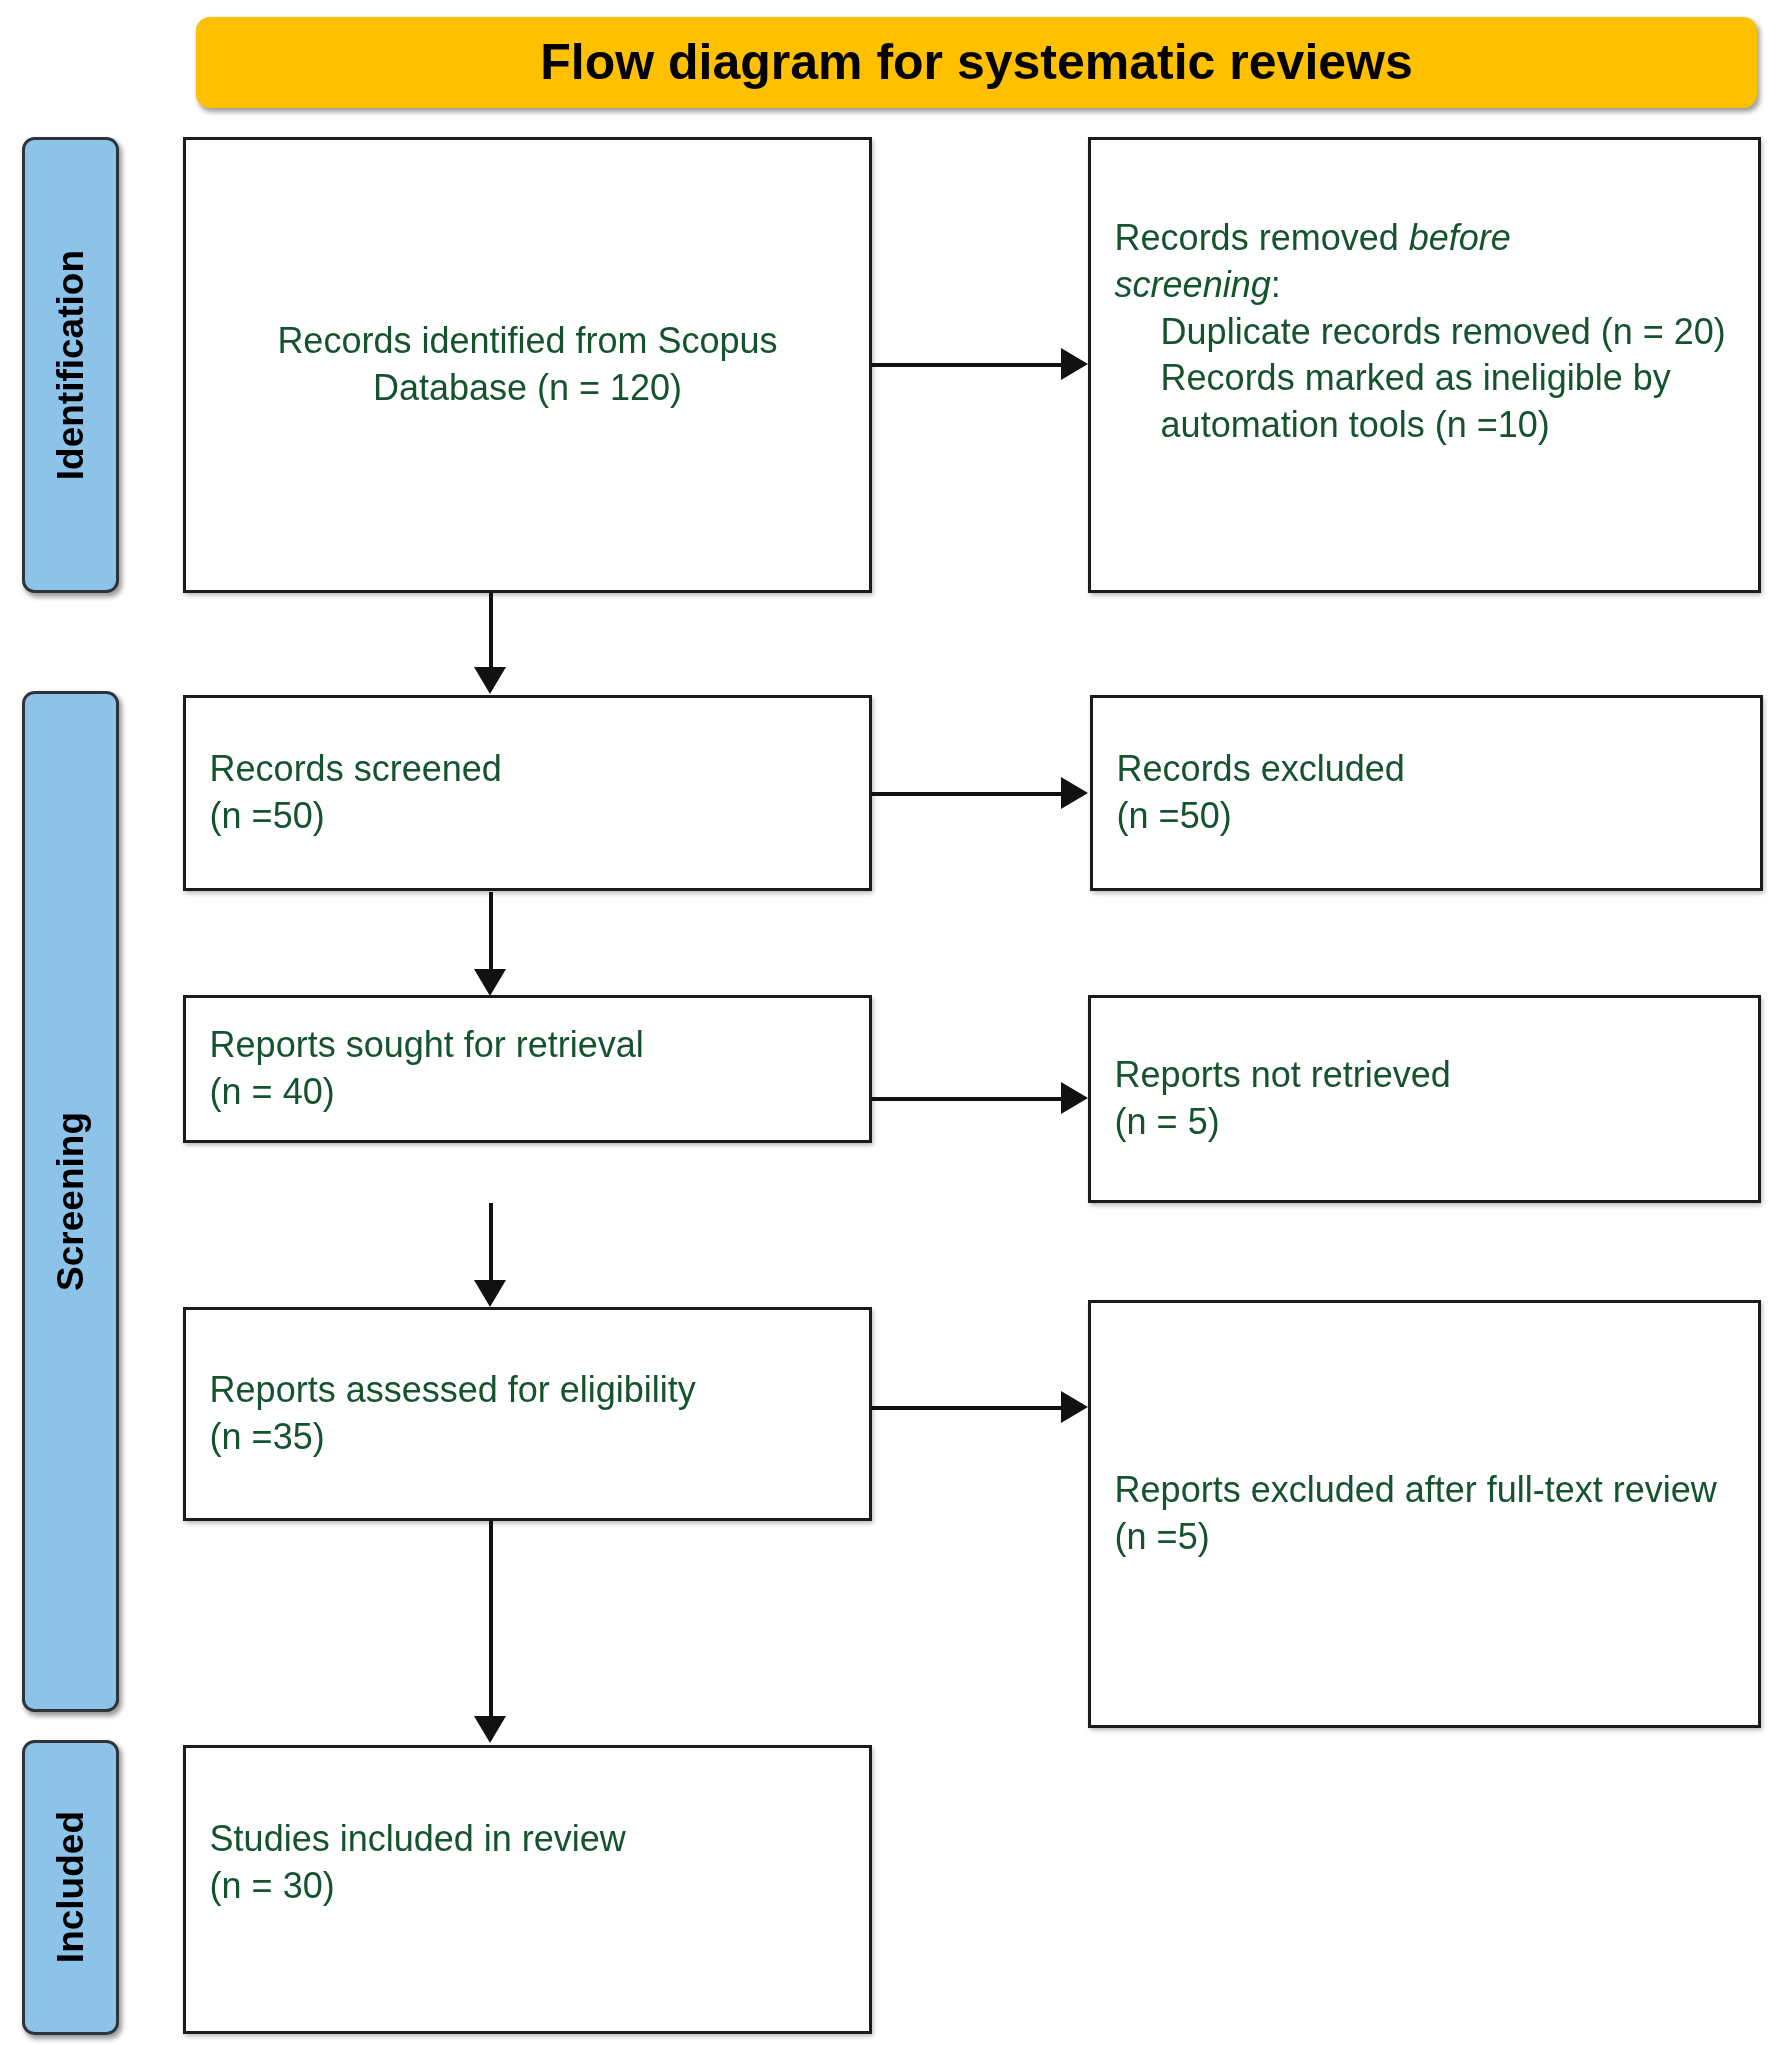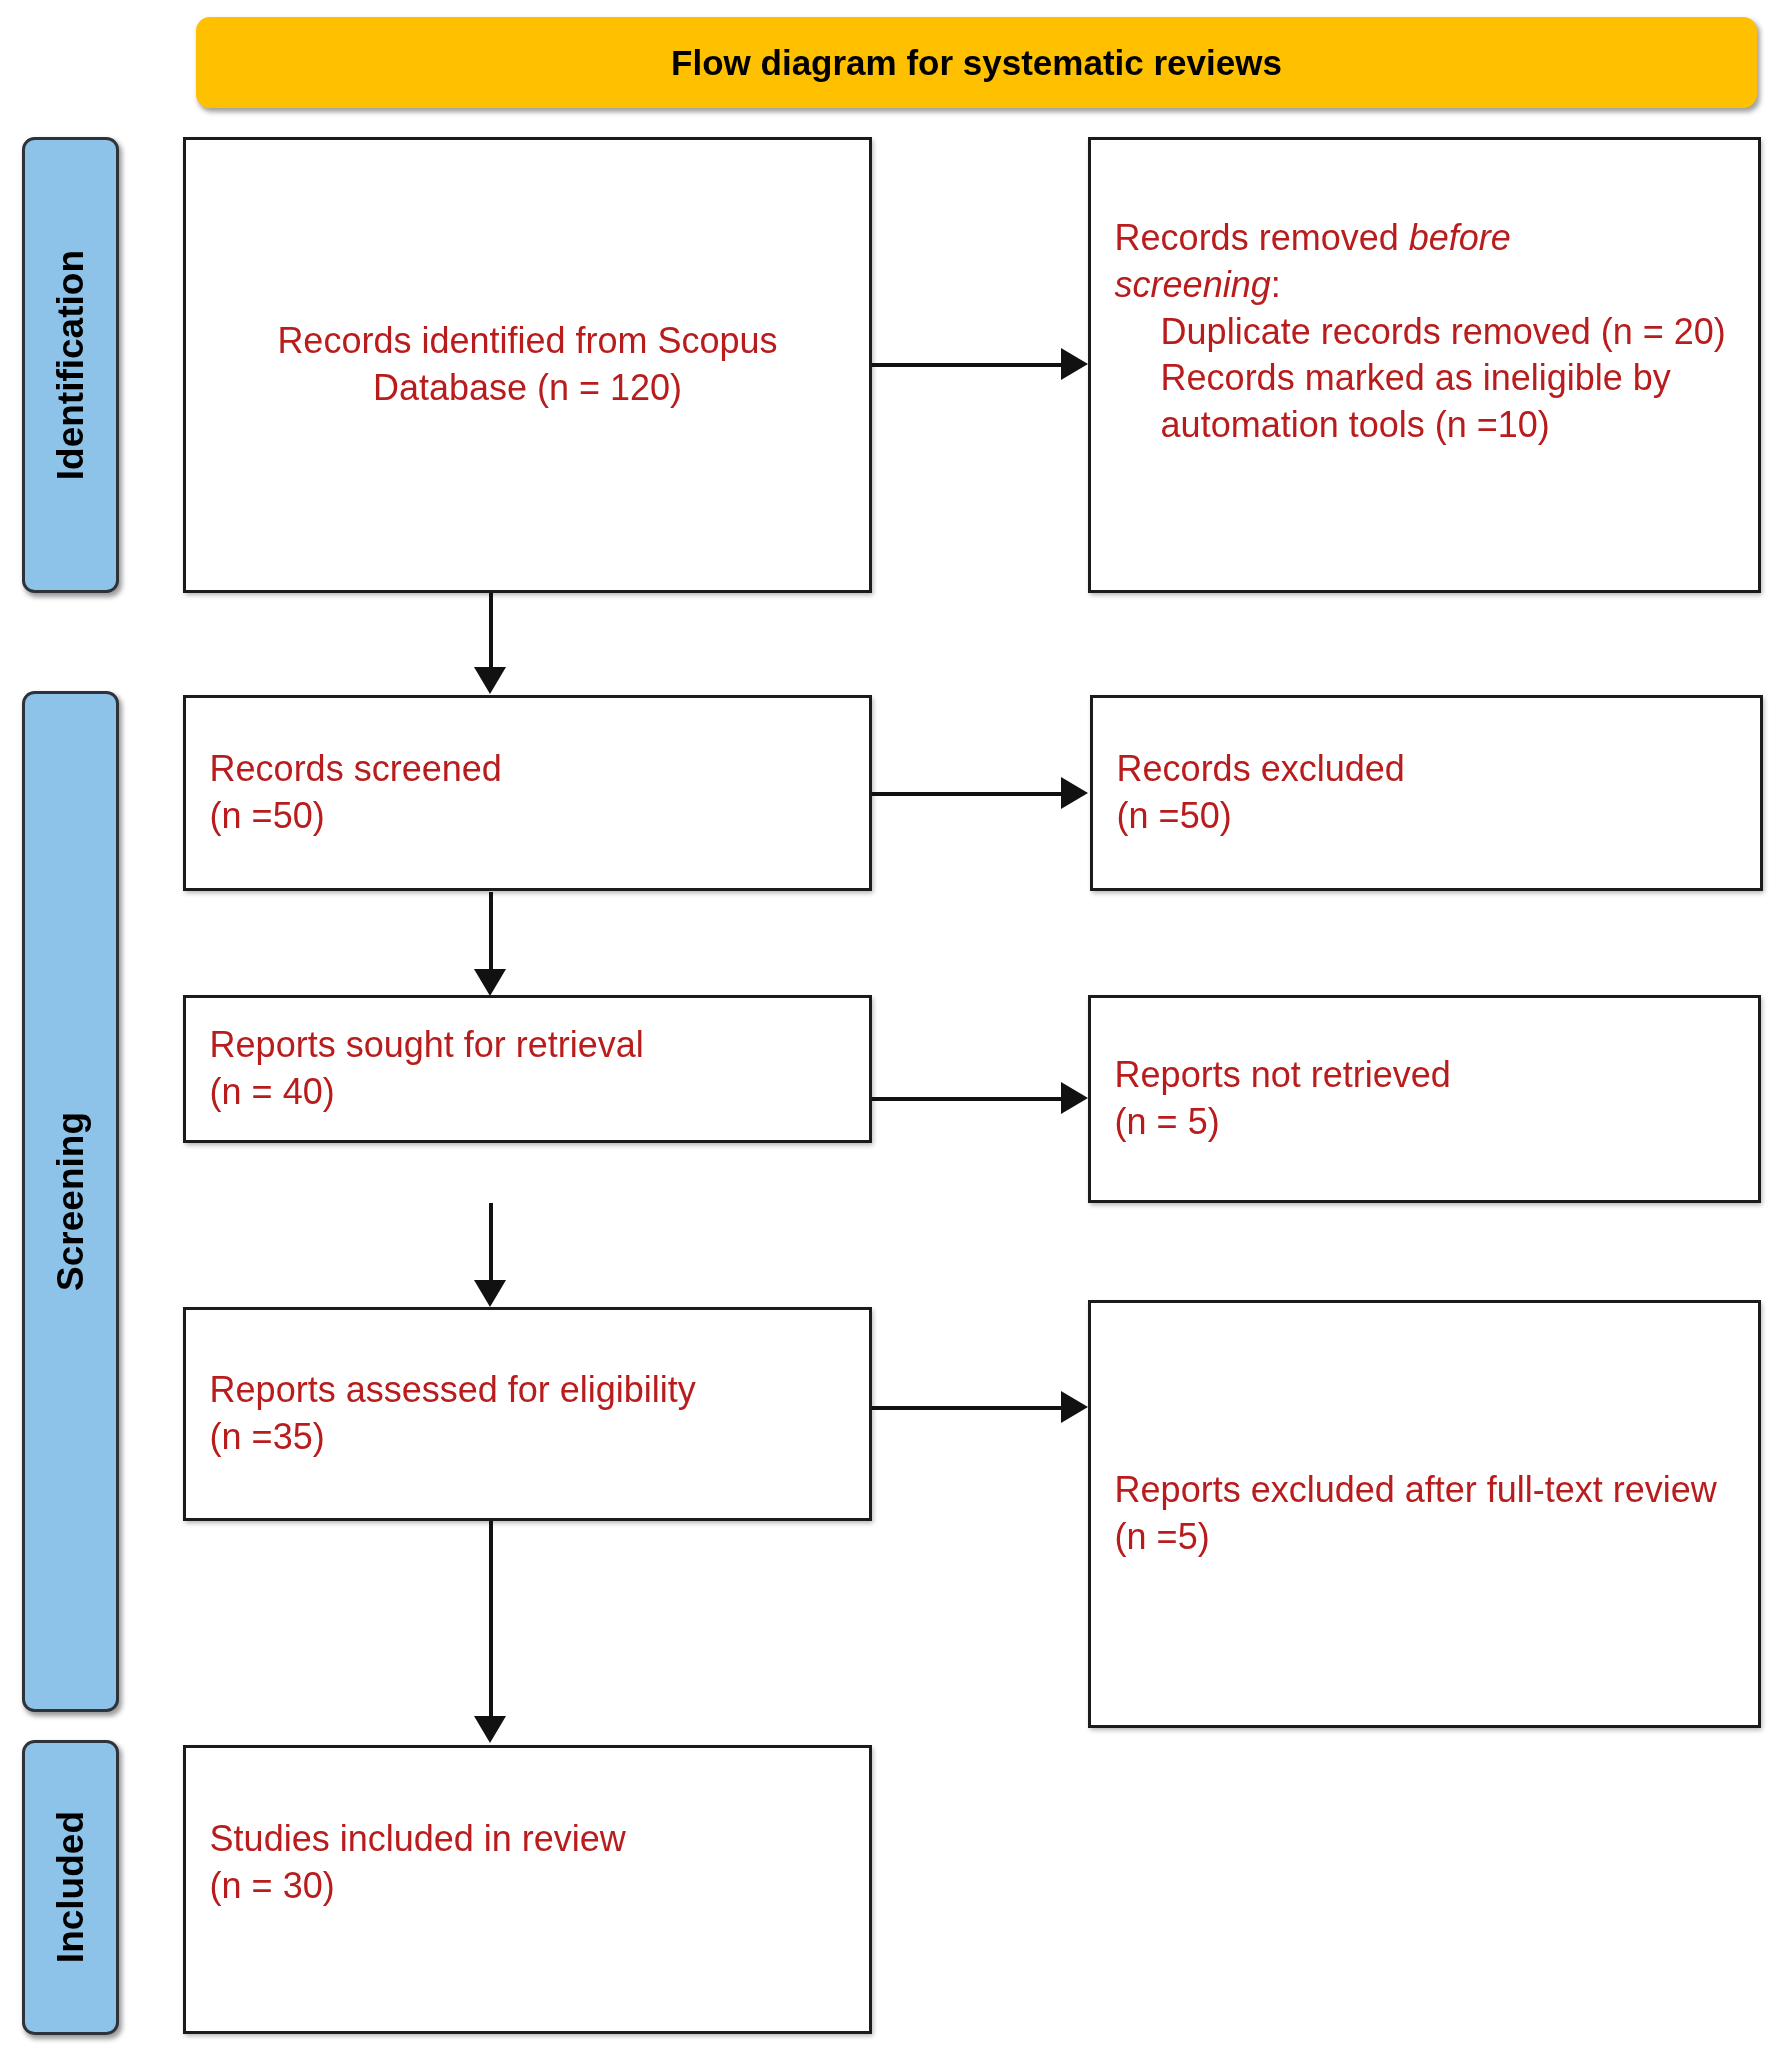--- a/index.html
+++ b/index.html
@@ -26,21 +26,21 @@
     width: 1561px;
     height: 91px;
     background: #FFC000;
     border-radius: 14px;
     box-shadow: 2.4px 3.1px 5.5px rgba(0,0,0,0.38);
     display: flex;
     align-items: center;
     justify-content: center;
   }
   .title-bar .title-text {
-    font-size: 35px;
+    font-size: 50px;
     font-weight: bold;
     color: #000000;
     letter-spacing: 0px;
     line-height: 1.1;
   }
 
   
   .stage-bar {
     position: absolute;
     left: 22px;
@@ -72,21 +72,21 @@
     box-sizing: border-box;
     box-shadow: 2.4px 3.1px 4.7px rgba(0,0,0,0.30);
     display: flex;
     flex-direction: column;
     padding: 0 23.6px;
     overflow: hidden;
   }
   .flow-box .box-text {
     font-size: 36px;
     line-height: 1.30;
-    color: #b91c1c;
+    color: #14532d;
     white-space: pre-line;
   }
   .v-center { justify-content: center; }
   .center-align .box-text { text-align: center; }
   .left-align  .box-text { text-align: left; }
 
   
   .sub-indent {
     display: block;
     padding-left: 46px;

